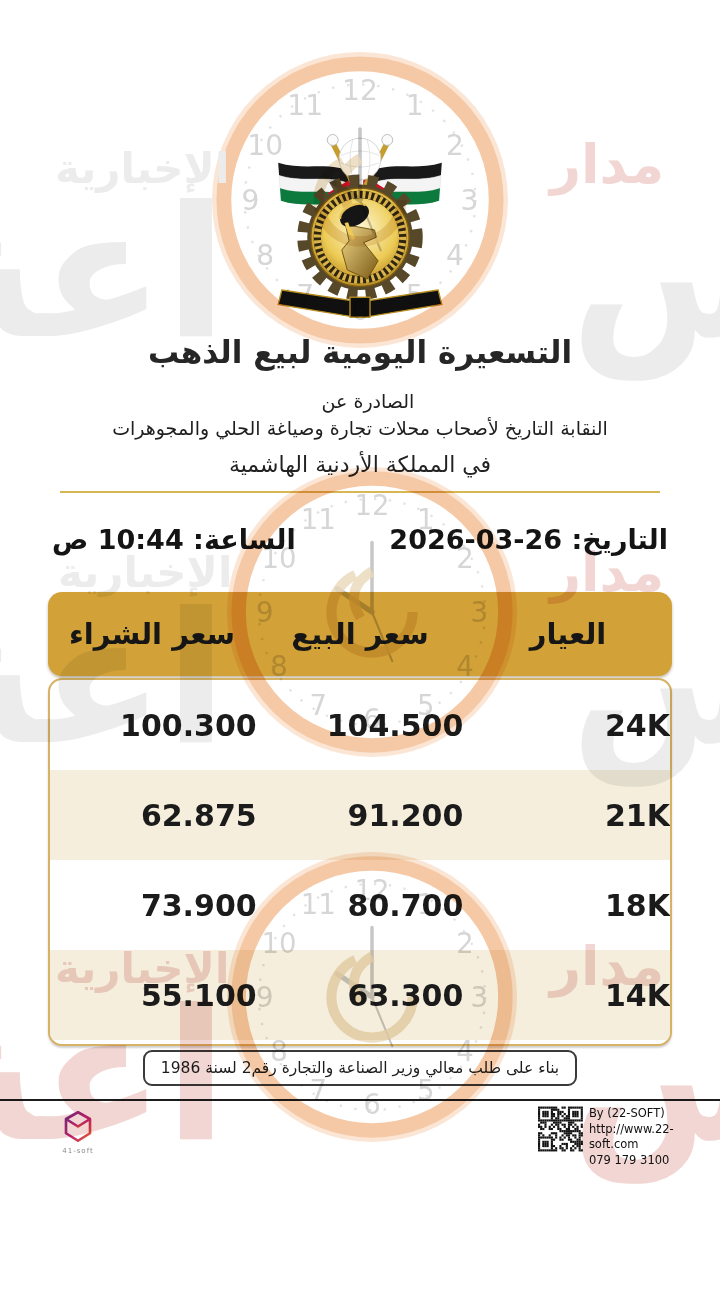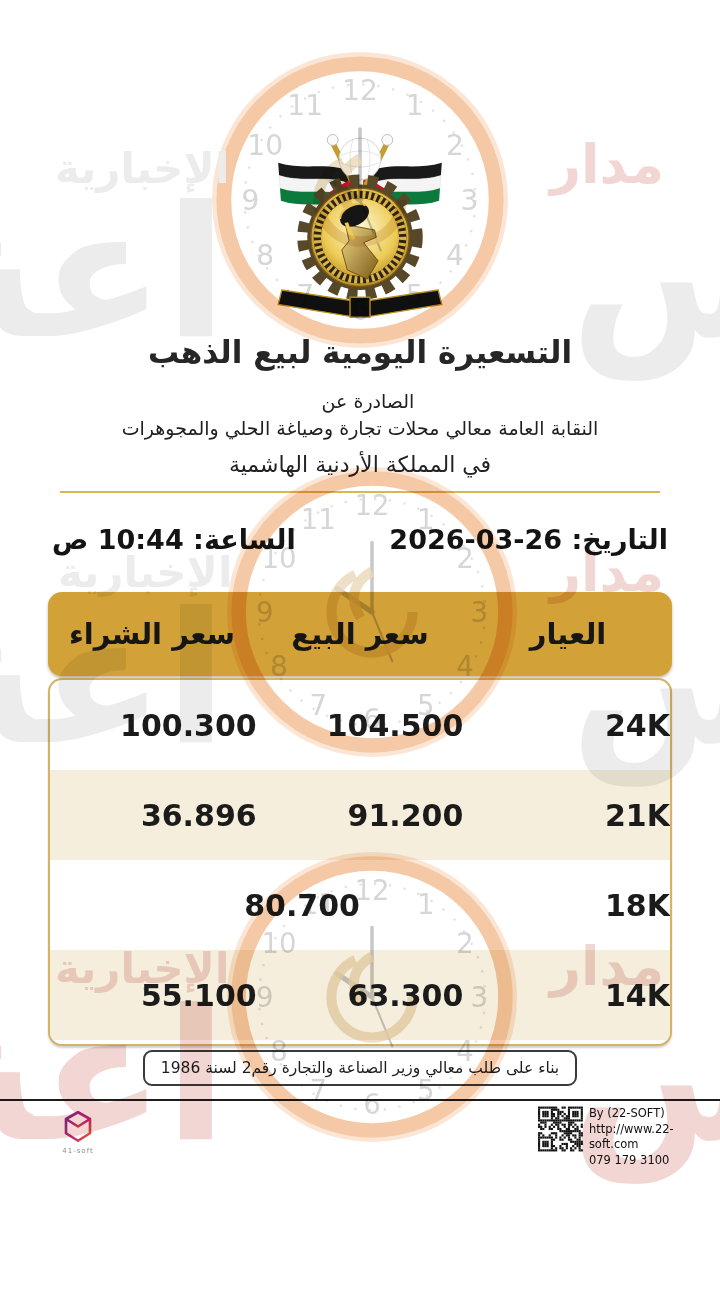--- a/index.html
+++ b/index.html
@@ -145,21 +145,21 @@
         <g>
           <polygon points="24,178 102,190 99,207 20,194" fill="#101010" stroke="#b98e1f" stroke-width="1.5"></polygon>
           <polygon points="196,178 118,190 121,207 200,194" fill="#101010" stroke="#b98e1f" stroke-width="1.5"></polygon>
           <rect x="99" y="186" width="22" height="22" fill="#0d0d0d" stroke="#b98e1f" stroke-width="1.5"></rect>
         </g>
       </svg>
     </div>
 
     <div class="title">التسعيرة اليومية لبيع الذهب</div>
     <div class="issued">الصادرة عن</div>
-    <div class="issuer">النقابة العامة معالي محلات تجارة وصياغة الحلي والمجوهرات</div>
+    <div class="issuer">النقابة التاريخ لأصحاب محلات تجارة وصياغة الحلي والمجوهرات</div>
     <div class="country">في المملكة الأردنية الهاشمية</div>
     <div class="goldline"></div>
 
     <div class="daterow">
       <div>
         <span>التاريخ:</span>
         <span>26-03-2026</span>
       </div>
       <div>
         <span>الساعة:</span>
@@ -175,25 +175,26 @@
 
     <div class="tbody">
       <div class="trow">
         <div class="cell">24K</div>
         <div class="cell">104.500</div>
         <div class="cell">100.300</div>
       </div>
       <div class="trow alt">
         <div class="cell">21K</div>
         <div class="cell">91.200</div>
-        <div class="cell">36.896</div>
+        <div class="cell">62.875</div>
       </div>
       <div class="trow">
         <div class="cell">18K</div>
         <div class="cell">80.700</div>
+        <div class="cell">73.900</div>
       </div>
       <div class="trow alt">
         <div class="cell">14K</div>
         <div class="cell">63.300</div>
         <div class="cell">55.100</div>
       </div>
     </div>
 
     <div class="notewrap">
       <div class="notebox">بناء على طلب معالي وزير الصناعة والتجارة رقم2 لسنة 1986</div>

